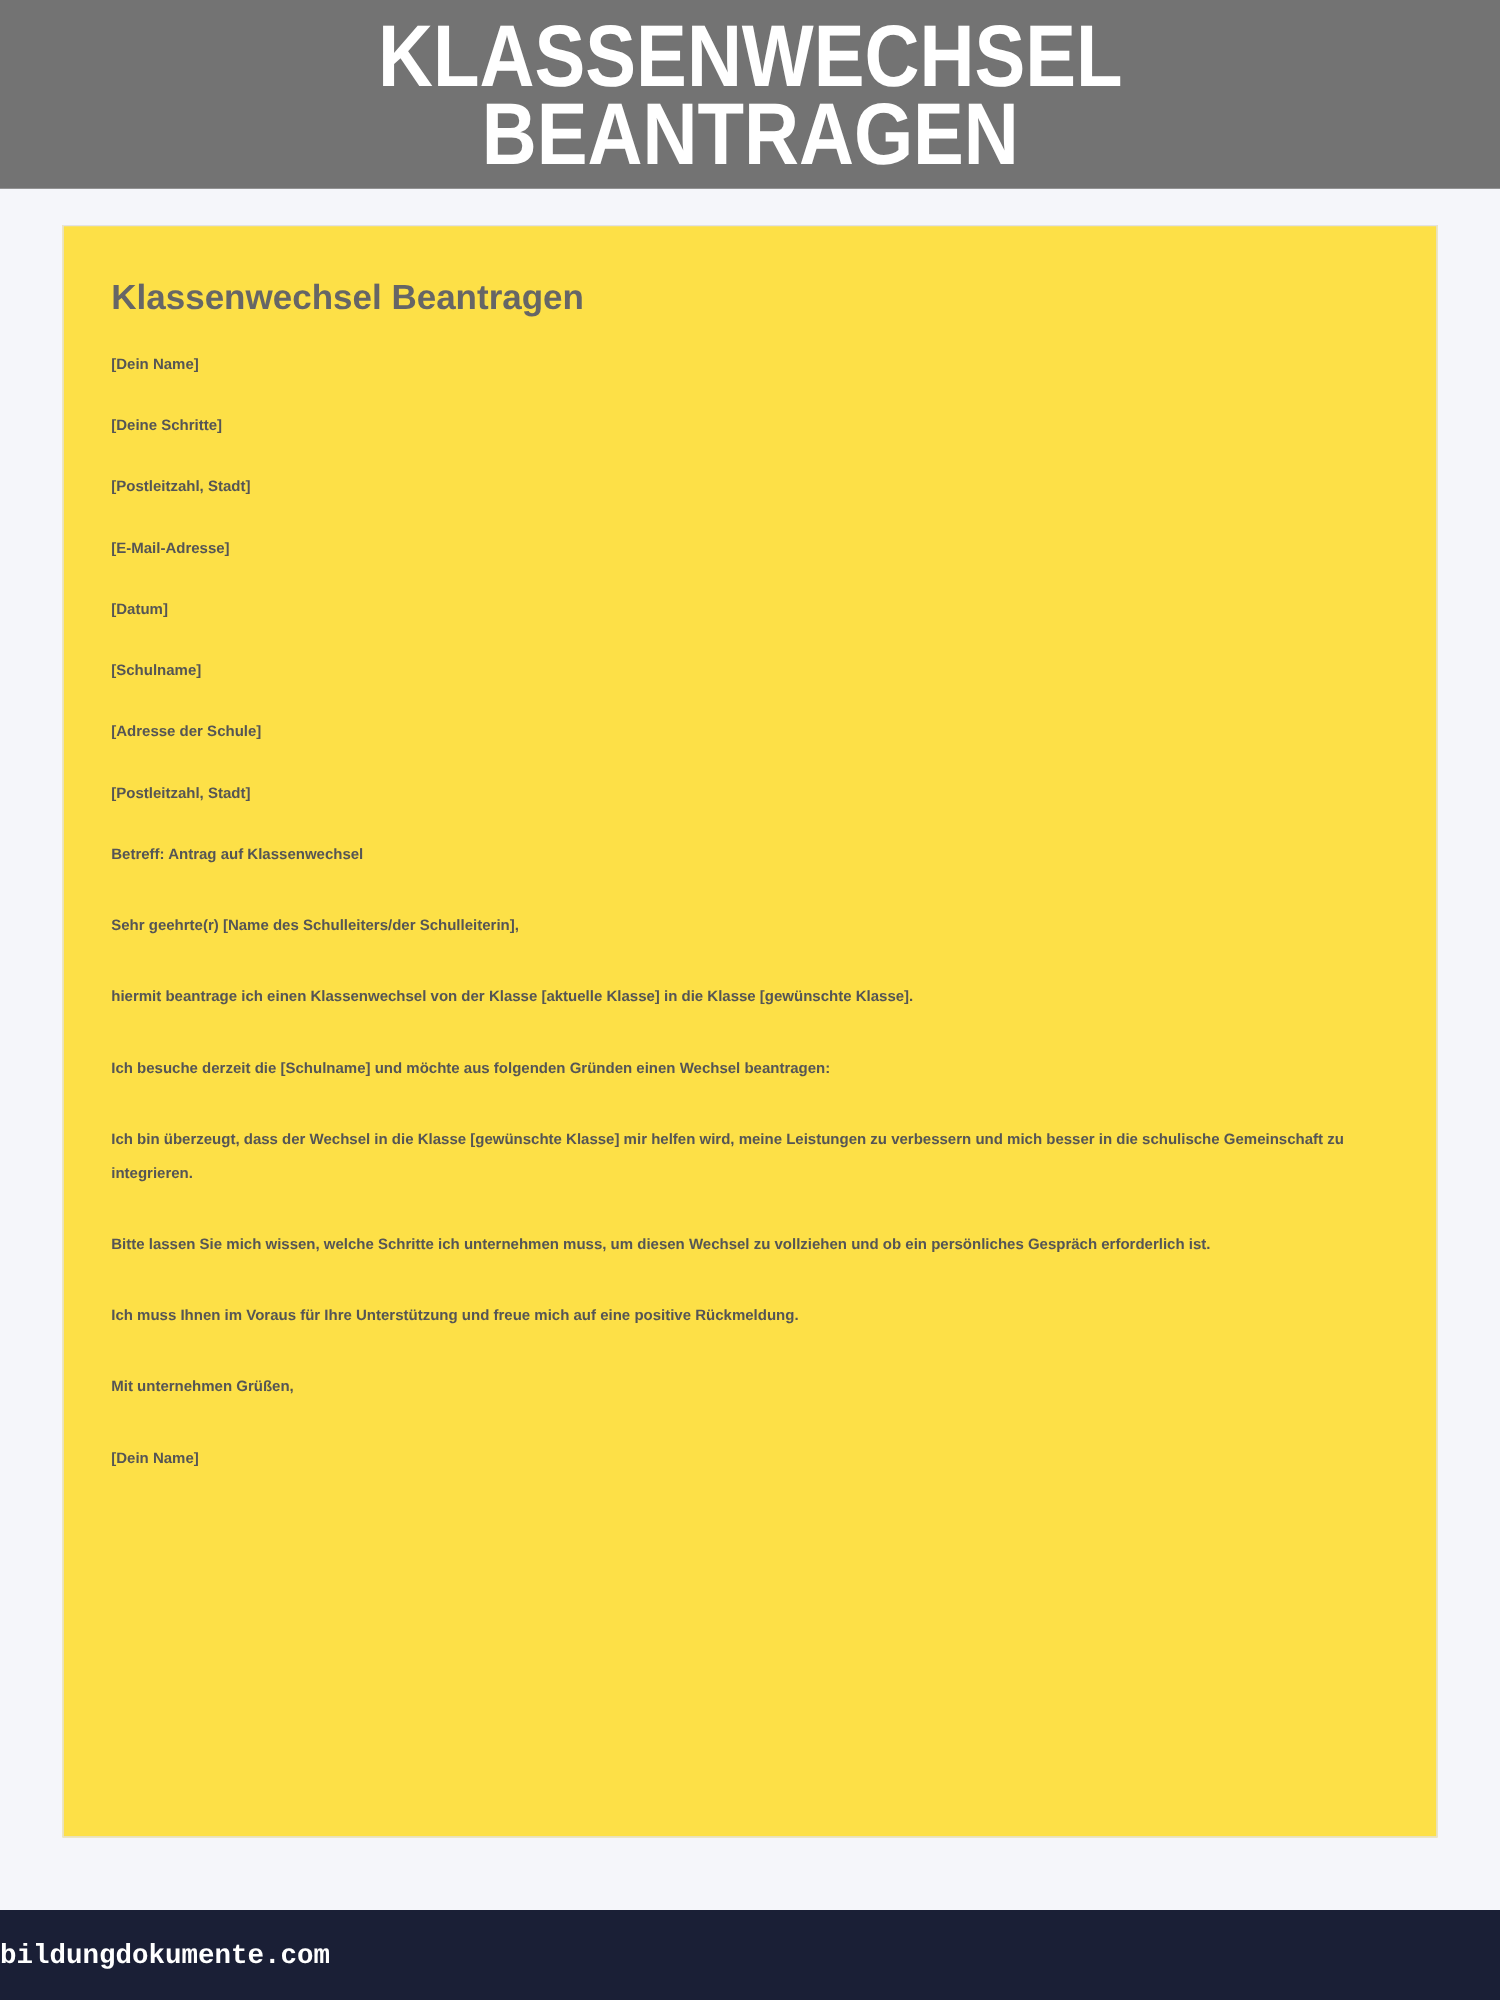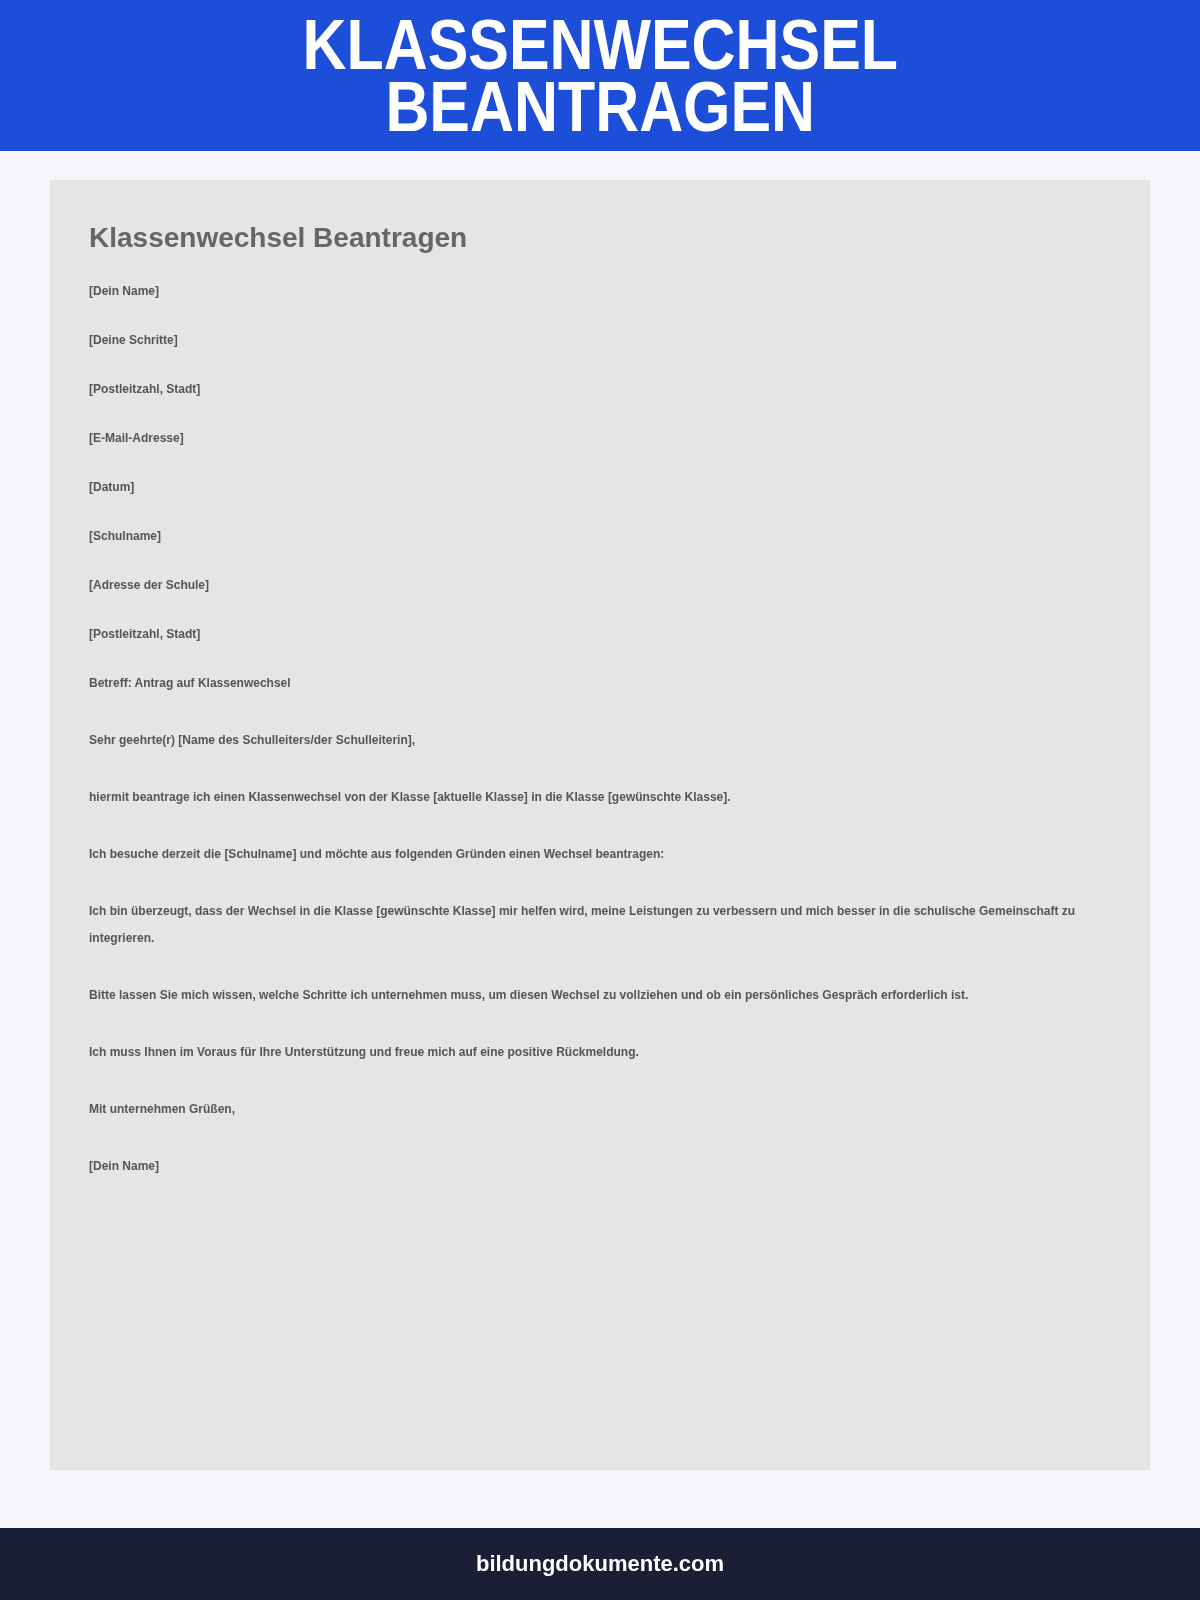--- a/index.html
+++ b/index.html
@@ -10,21 +10,21 @@
   body {
     height: 1600px;
     background: #f5f6fa;
     overflow: hidden;
     display: flex;
     flex-direction: column;
   }
 
   
   .site-header {
-    background: #1d4ed8;
+    background: #737373;
     height: 151px;
     flex: 0 0 auto;
     display: flex;
     align-items: center;
     justify-content: center;
     overflow: hidden;
   }
   .site-header h1 {
     color: #ffffff;
     font-weight: bold;
@@ -41,21 +41,21 @@
   .content-area {
     flex: 1 1 auto;
     position: relative;
   }
   .letter-card {
     position: absolute;
     left: 50px;
     top: 29px;
     width: 1100px;
     height: 1290px;
-    background: #e5e5e5;
+    background: #fde047;
     border: 1px solid #e2e2e2;
     padding: 40px 38px 90px 38px;
   }
   .letter-title {
     font-size: 28px;
     line-height: 34px;
     font-weight: bold;
     color: #666666;
     margin-bottom: 23px;
   }
@@ -70,21 +70,21 @@
   .block-gap { margin-top: 22px; }
   .letter-p { margin-bottom: 30px; }
 
   
   .site-footer {
     background: #1a1f36;
     height: 72px;
     flex: 0 0 auto;
     display: flex;
     align-items: center;
-    justify-content: center;
+    font-family: Liberation Mono, monospace;
   }
   .site-footer .footer-text {
     color: #ffffff;
     font-size: 22px;
     font-weight: bold;
   }
 </style>
 </head>
 <body>
 

